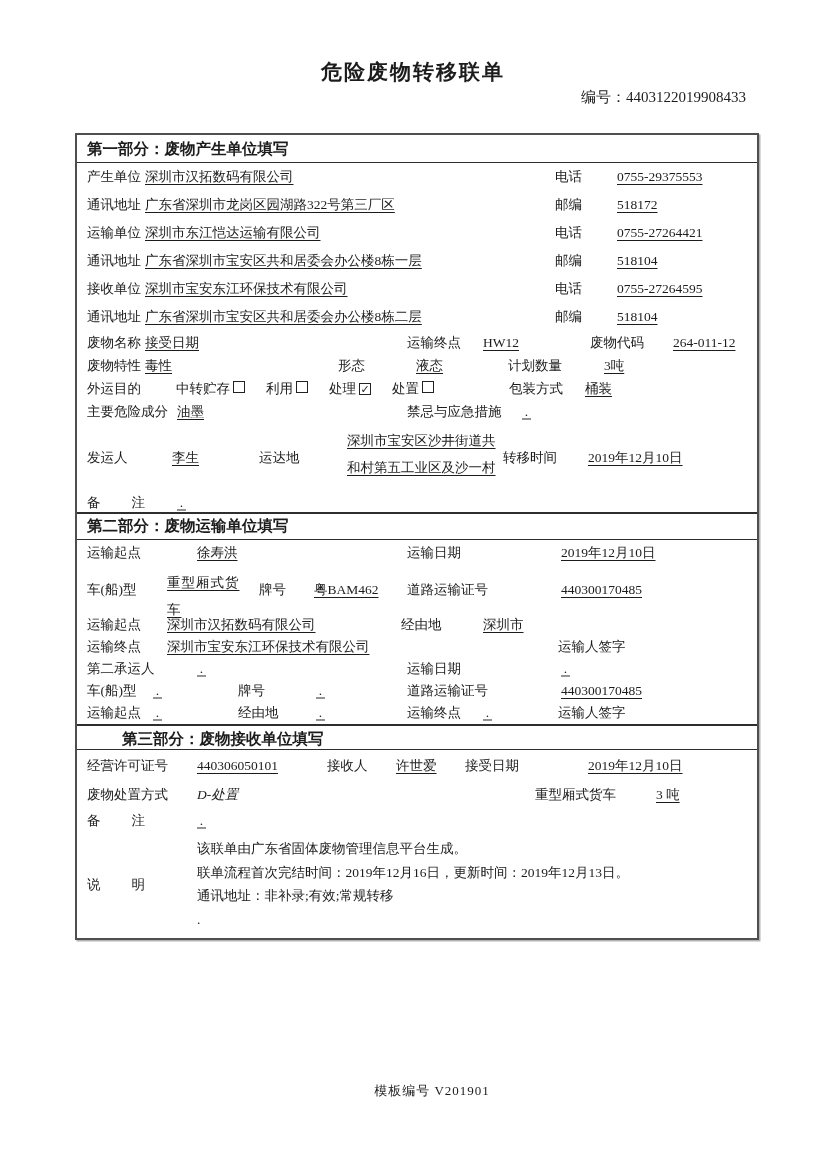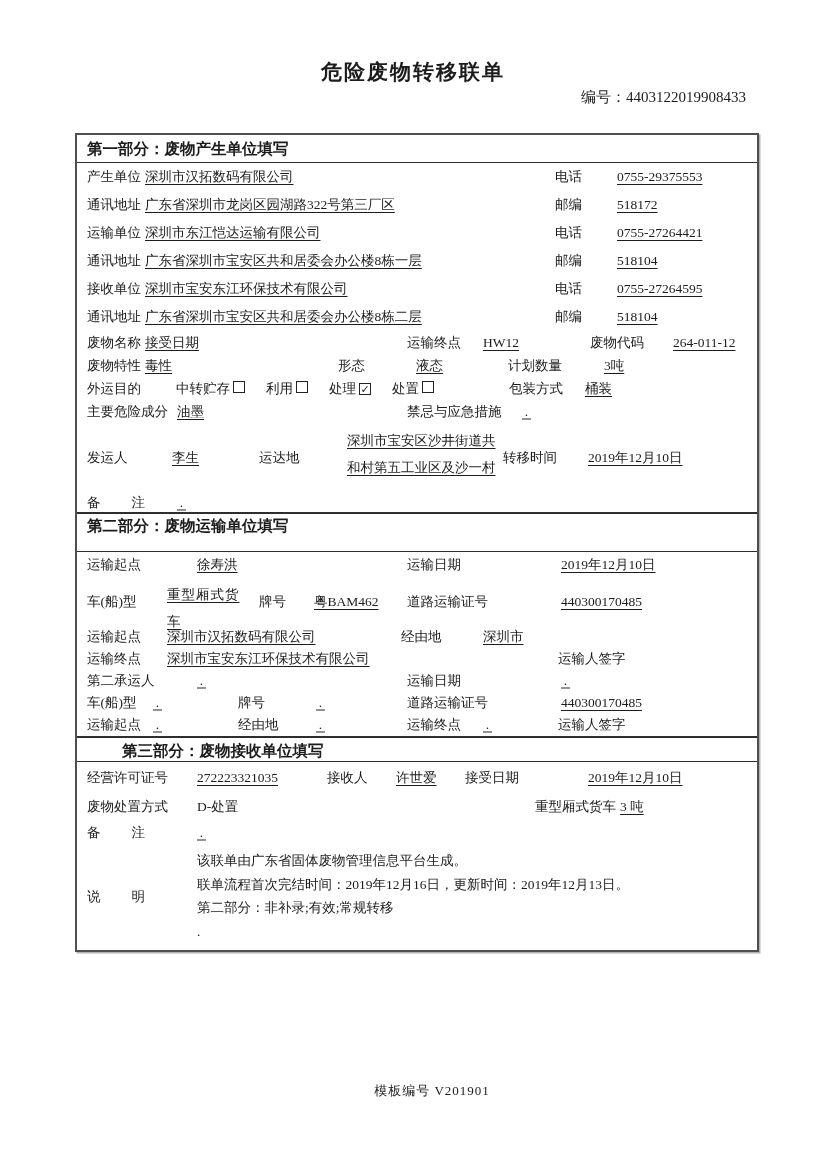--- a/index.html
+++ b/index.html
@@ -22,29 +22,29 @@
     border:2px solid #4f4f4f; box-shadow:1.5px 1.5px 0 #b3b3b3;
     background:#ffffff;
   }
   .sec {
     font-family:"Liberation Sans","DejaVu Sans",sans-serif;
     font-weight:bold; font-size:15.5px; padding-left:10px;
     border-bottom:1.5px solid #2e2e2e; box-sizing:border-box;
   }
   .sec1 { height:28px; line-height:27px; }
   .sec2, .sec3 { border-top:2px solid #2e2e2e; }
-  .sec2 { height:40px; line-height:23px; }
+  .sec2 { height:28px; line-height:23px; }
   .sec3 { height:26px; line-height:25px;padding-left:45px; }
   .row { position:relative; }
   .row > span { position:absolute; top:50%; transform:translateY(-50%); white-space:nowrap; }
   .h19{height:19px} .h22{height:22px} .h23{height:23px}
   .h26{height:26px} .h28{height:28px} .h31{height:31px} .h48{height:48px}
   .h70{height:70px} .h106{height:106px}
   .val { text-decoration:underline; text-underline-offset:3px; text-decoration-thickness:1px; }
-  .nou { text-decoration:none; }
+  .nou { text-decoration:none;font-style:italic; }
   .dot { text-decoration:none; border-bottom:1px solid #2b2b2b; min-width:9px; text-align:center; line-height:13px; height:14px; }
   .spread { display:inline-block; width:58px; text-align:justify; text-align-last:justify; }
   .cb-wrap { display:flex; gap:21px; align-items:center; }
   .row .cb-wrap span { position:static; transform:none; }
   .cb {
     display:inline-block; width:12px; height:12px; border:1.2px solid #222222;
     margin-left:3px; line-height:11px; font-size:11px; text-align:center;
     font-family:"DejaVu Sans",sans-serif; box-sizing:border-box;
   }
   .row .wrapval { white-space:normal; transform:none; display:inline-block; line-height:27px; }
@@ -215,45 +215,45 @@
       <span class="dot" style="left:239px">.</span>
       <span style="left:330px">运输终点</span>
       <span class="dot" style="left:406px">.</span>
       <span style="left:481px">运输人签字</span>
     </div>
 
     <div class="sec sec3">第三部分：废物接收单位填写</div>
 
     <div class="row h31">
       <span style="left:10px">经营许可证号</span>
-      <span class="val" style="left:120px">272223321035</span>
+      <span class="val" style="left:120px">440306050101</span>
       <span style="left:250px">接收人</span>
       <span class="val" style="left:319px">许世爱</span>
       <span style="left:388px">接受日期</span>
       <span class="val" style="left:511px">2019年12月10日</span>
     </div>
 
     <div class="row h28">
       <span style="left:10px">废物处置方式</span>
       <span class="nou" style="left:120px">D-处置</span>
       <span style="left:458px">重型厢式货车</span>
-      <span class="val" style="left:543px">3 吨</span>
+      <span class="val" style="left:579px">3 吨</span>
     </div>
 
     <div class="row h23">
       <span class="spread" style="left:10px">备注</span>
       <span class="dot" style="left:120px">.</span>
     </div>
 
     <div class="row h106">
       <span class="spread" style="left:10px">说明</span>
       <div class="notes">
         <div>该联单由广东省固体废物管理信息平台生成。</div>
         <div>联单流程首次完结时间：2019年12月16日，更新时间：2019年12月13日。</div>
-        <div>第二部分：非补录;有效;常规转移</div>
+        <div>通讯地址：非补录;有效;常规转移</div>
         <div>.</div>
       </div>
     </div>
 
   </div>
 
   <div class="footer">模板编号 V201901</div>
 
 </div>
 

